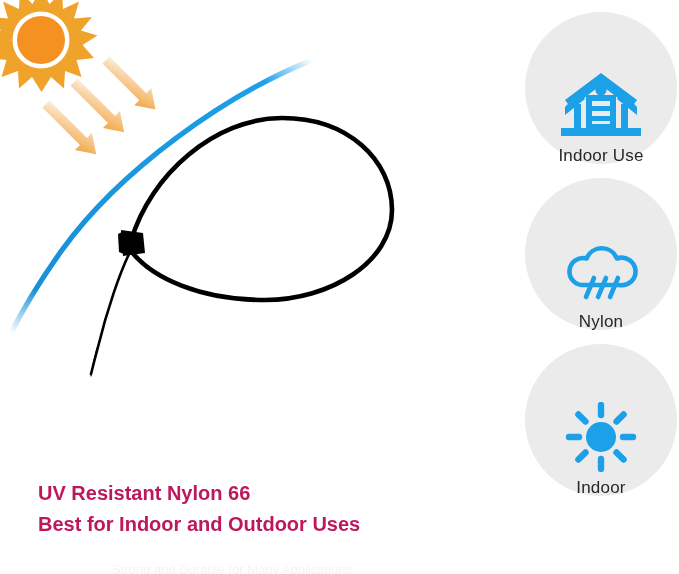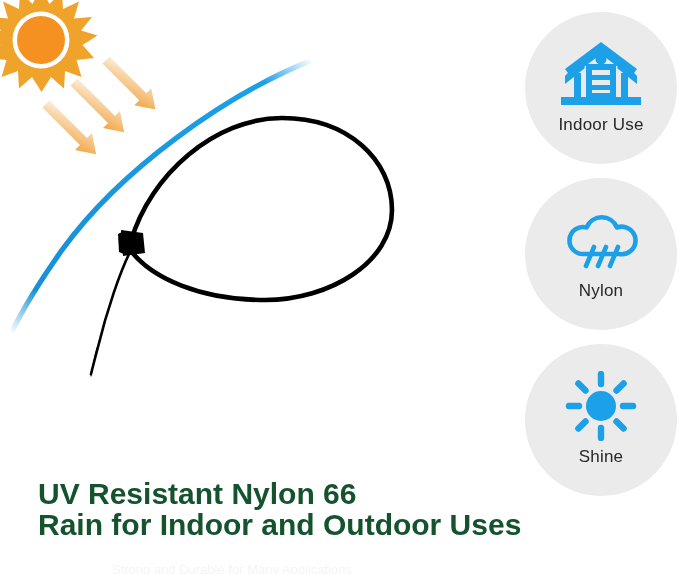--- a/index.html
+++ b/index.html
@@ -40,21 +40,21 @@
   }
   .feature-badge {
     position: relative;
     width: 152px;
     height: 152px;
     border-radius: 50%;
     background: #ebebeb;
     display: flex;
     flex-direction: column;
     align-items: center;
-    justify-content: flex-start;
+    justify-content: flex-end;
     box-sizing: border-box;
   }
   .feature-icon {
     margin-top: 26px;
     width: 86px;
     height: 72px;
     display: flex;
     align-items: center;
     justify-content: center;
   }
@@ -69,23 +69,23 @@
   }
 
   
   #caption {
     position: absolute;
     left: 38px;
     top: 478px;
     width: 470px;
   }
   .caption-line {
-    font-size: 30px;
+    font-size: 20px;
     font-weight: bold;
-    color: #14532d;
+    color: #be185d;
     line-height: 31px;
     white-space: nowrap;
     font-family: "Liberation Sans", sans-serif;
   }
   #caption-clipped {
     position: absolute;
     left: 112px;
     top: 563px;
     width: 330px;
     height: 11px;
@@ -233,27 +233,27 @@
             <line x1="38" y1="57" x2="38" y2="67"></line>
             <line x1="6" y1="35" x2="16" y2="35"></line>
             <line x1="60" y1="35" x2="70" y2="35"></line>
             <line x1="15.4" y1="12.4" x2="22.5" y2="19.5"></line>
             <line x1="53.5" y1="50.5" x2="60.6" y2="57.6"></line>
             <line x1="60.6" y1="12.4" x2="53.5" y2="19.5"></line>
             <line x1="22.5" y1="50.5" x2="15.4" y2="57.6"></line>
           </g>
         </svg>
       </div>
-      <div class="feature-label">Shine</div>
+      <div class="feature-label">Indoor</div>
     </div>
 
   </div>
 
   <div id="caption">
     <div class="caption-line">UV Resistant Nylon 66</div>
-    <div class="caption-line">Rain for Indoor and Outdoor Uses</div>
+    <div class="caption-line">Best for Indoor and Outdoor Uses</div>
   </div>
 
   <div id="caption-clipped">
     <div class="clipped-text">Strong and Durable for Many Applications</div>
   </div>
 
 </div>
 
 </body></html>

